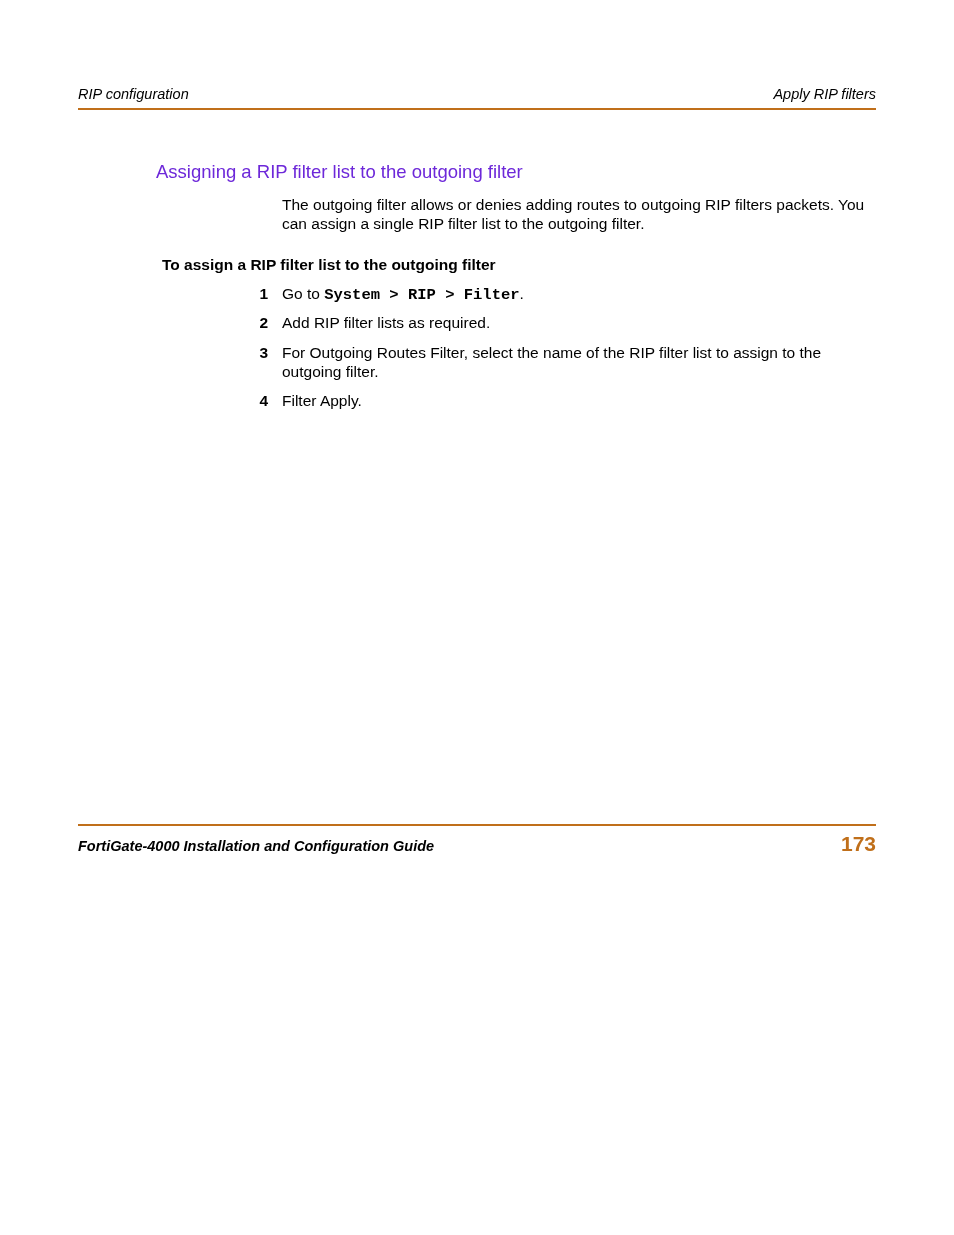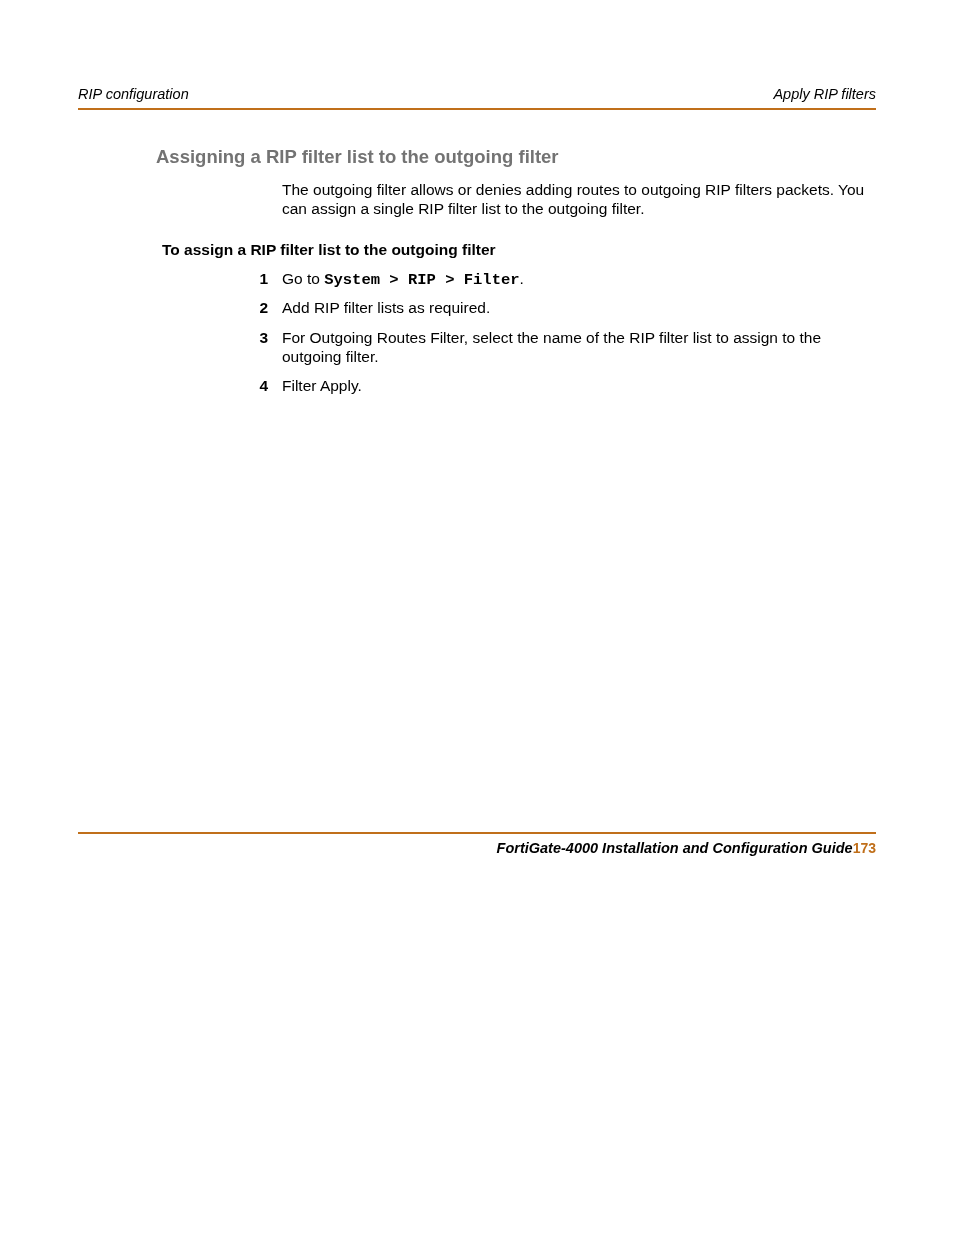--- a/index.html
+++ b/index.html
@@ -24,23 +24,23 @@
     color: #000;
     padding-bottom: 4px;
   }
   .header-rule {
     border: none;
     border-top: 2px solid #c06f1a;
     margin-top: 2px;
   }
   .section-heading {
     font-size: 18.5px;
-    font-weight: bold;
-    color: #737373;
-    margin-top: 36px;
+    font-weight: normal;
+    color: #6d28d9;
+    margin-top: 51px;
     margin-left: 78px;
   }
   .intro-para {
     font-size: 15.5px;
     line-height: 1.25;
     color: #000;
     margin-top: 12px;
     margin-left: 204px;
     margin-right: 0;
     max-width: 600px;
@@ -79,31 +79,31 @@
     right: 78px;
     bottom: 78px;
   }
   .footer-rule {
     border: none;
     border-top: 2px solid #c06f1a;
     margin-bottom: 6px;
   }
   .footer-row {
     display: flex;
-    justify-content: flex-end;
+    justify-content: space-between;
     align-items: baseline;
   }
   .footer-title {
     font-style: italic;
     font-weight: bold;
     font-size: 14.5px;
   }
   .page-number {
     font-weight: bold;
-    font-size: 14px;
+    font-size: 21px;
     color: #c06f1a;
   }
 </style>
 </head>
 <body>
 
 <div class="page">
 
   <div class="running-header">
     <span>RIP configuration</span>

